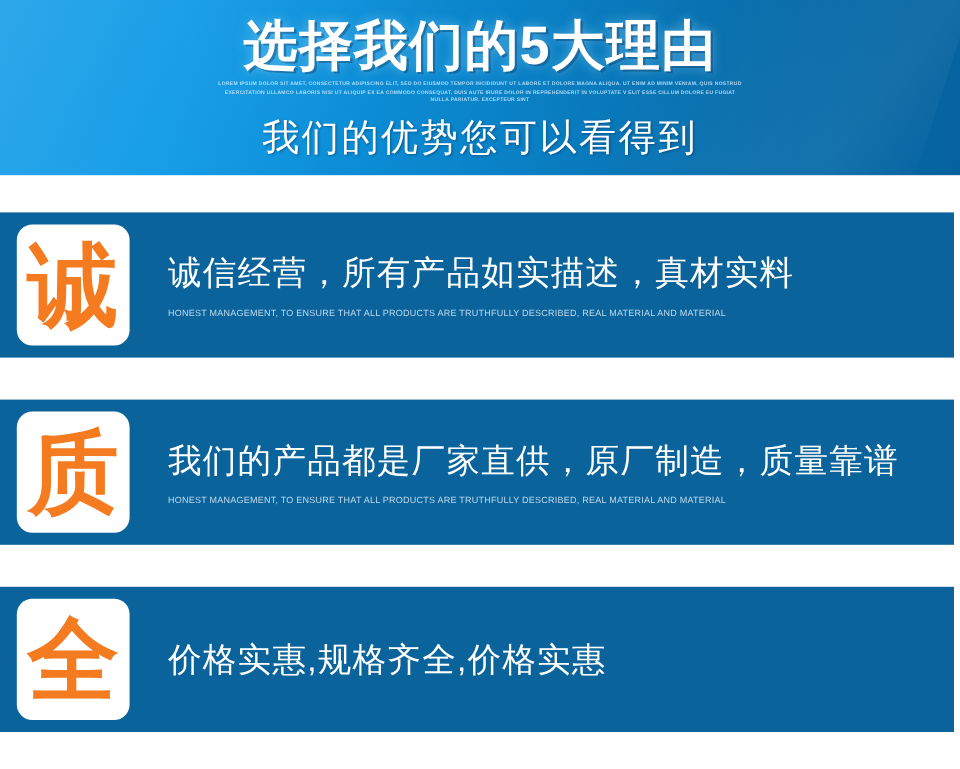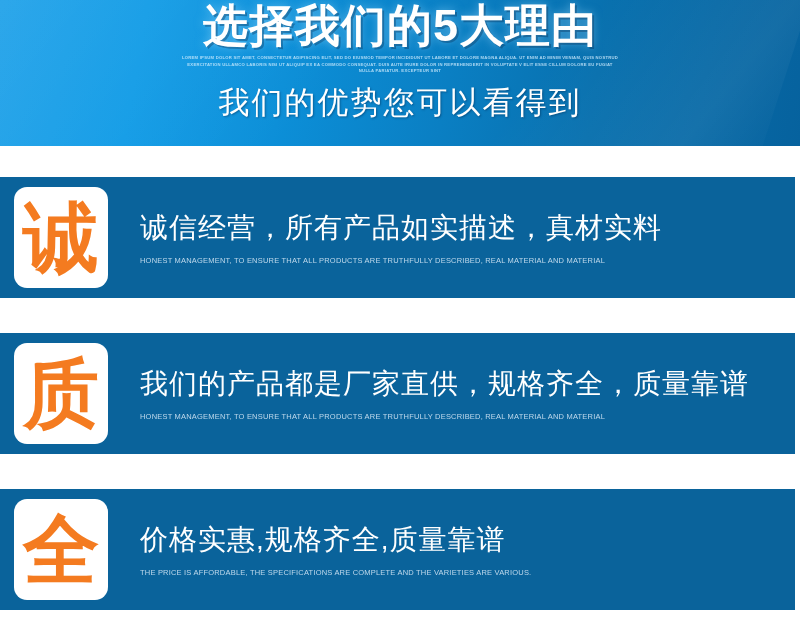--- a/index.html
+++ b/index.html
@@ -49,20 +49,21 @@
     width: 40%;
     height: 170%;
     background: linear-gradient(115deg, rgba(255,255,255,0) 30%, rgba(255,255,255,0.06) 75%, rgba(255,255,255,0));
     transform: skewX(-18deg);
     pointer-events: none;
   }
   .banner-inner {
     position: relative;
     z-index: 2;
     text-align: center;
+    padding-top: 12px;
   }
   .banner-title {
     font-size: 45px;
     line-height: 52px;
     font-weight: bold;
     color: #ffffff;
     letter-spacing: 1px;
     text-shadow:
         2px 2px 0 rgba(0,40,80,0.35),
         0 0 10px rgba(160,220,255,0.55);
@@ -174,28 +175,27 @@
       <div class="card-title">诚信经营，所有产品如实描述，真材实料</div>
       <div class="card-sub">HONEST MANAGEMENT, TO ENSURE THAT ALL PRODUCTS ARE TRUTHFULLY DESCRIBED, REAL MATERIAL AND MATERIAL</div>
     </div>
   </section>
 
   <section class="card">
     <div class="icon-box">
       <span class="icon-glyph">质</span>
     </div>
     <div class="card-text">
-      <div class="card-title">我们的产品都是厂家直供，规格齐全，质量靠谱</div>
+      <div class="card-title">我们的产品都是厂家直供，原厂制造，质量靠谱</div>
       <div class="card-sub">HONEST MANAGEMENT, TO ENSURE THAT ALL PRODUCTS ARE TRUTHFULLY DESCRIBED, REAL MATERIAL AND MATERIAL</div>
     </div>
   </section>
 
   <section class="card">
     <div class="icon-box">
       <span class="icon-glyph">全</span>
     </div>
     <div class="card-text">
-      <div class="card-title">价格实惠,规格齐全,质量靠谱</div>
-      <div class="card-sub">THE PRICE IS AFFORDABLE, THE SPECIFICATIONS ARE COMPLETE AND THE VARIETIES ARE VARIOUS.</div>
+      <div class="card-title">价格实惠,规格齐全,价格实惠</div>
     </div>
   </section>
 
 </main>
 
 </body></html>

